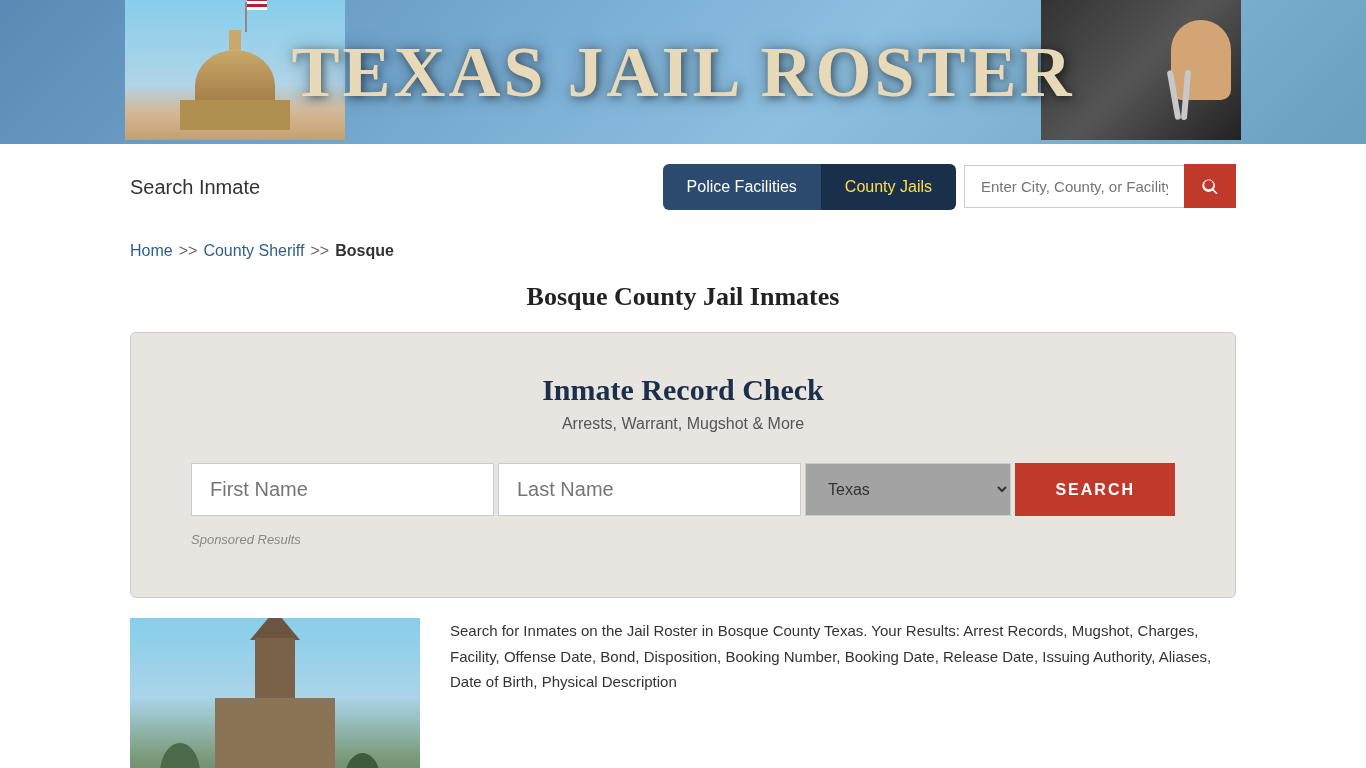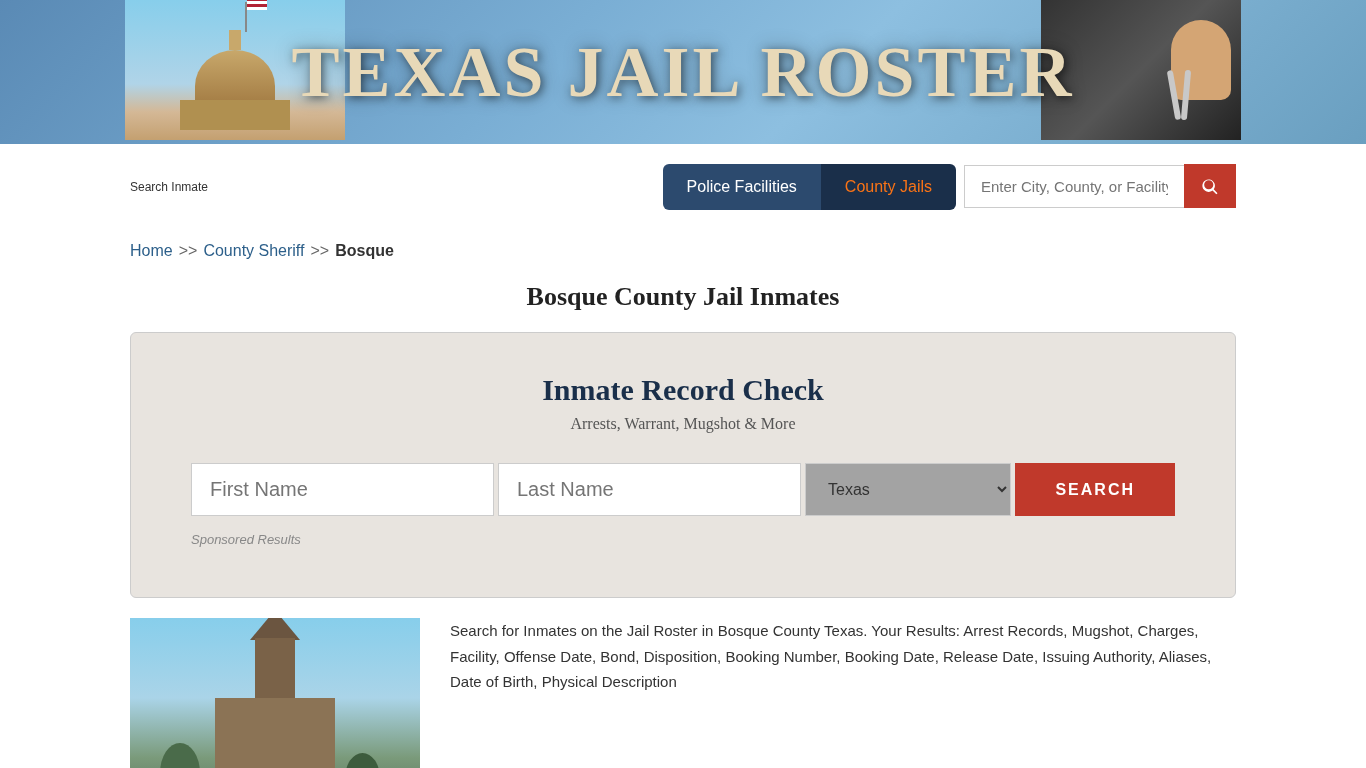--- a/index.html
+++ b/index.html
@@ -130,42 +130,42 @@
     
     #nav-bar {
       width: 100%;
       padding: 20px 130px;
       display: flex;
       align-items: center;
       justify-content: space-between;
       background: #fff;
     }
     #nav-bar .search-inmate-label {
-      font-size: 12px;
+      font-size: 20px;
       color: #333;
       font-family: Arial, sans-serif;
     }
     .nav-right {
       display: flex;
       align-items: flex-start;
       gap: 0;
     }
     .btn-police-facilities {
       background: #2c4a6e;
       color: #fff;
       border: none;
       padding: 14px 24px;
       font-size: 16px;
       cursor: pointer;
       border-radius: 6px 0 0 6px;
       font-family: Arial, sans-serif;
     }
     .btn-county-jails {
       background: #1a2f4a;
-      color: #f97316;
+      color: #fde047;
       border: none;
       padding: 14px 24px;
       font-size: 16px;
       cursor: pointer;
       border-radius: 0 6px 6px 0;
       font-family: Arial, sans-serif;
     }
     .facility-search-input {
       border: 1px solid #ccc;
       border-right: none;
@@ -236,21 +236,21 @@
       text-align: center;
       font-size: 30px;
       color: #1a2f4a;
       font-family: Georgia, serif;
       margin-bottom: 8px;
     }
     #inmate-record-box p {
       text-align: center;
       font-size: 16px;
       color: #555;
-      font-family: Liberation Serif, serif;
+      font-family: Liberation Sans, sans-serif;
       margin-bottom: 30px;
     }
     .search-form-row {
       display: flex;
       gap: 0;
       align-items: stretch;
     }
     .search-form-row input {
       flex: 1;
       padding: 14px 18px;

